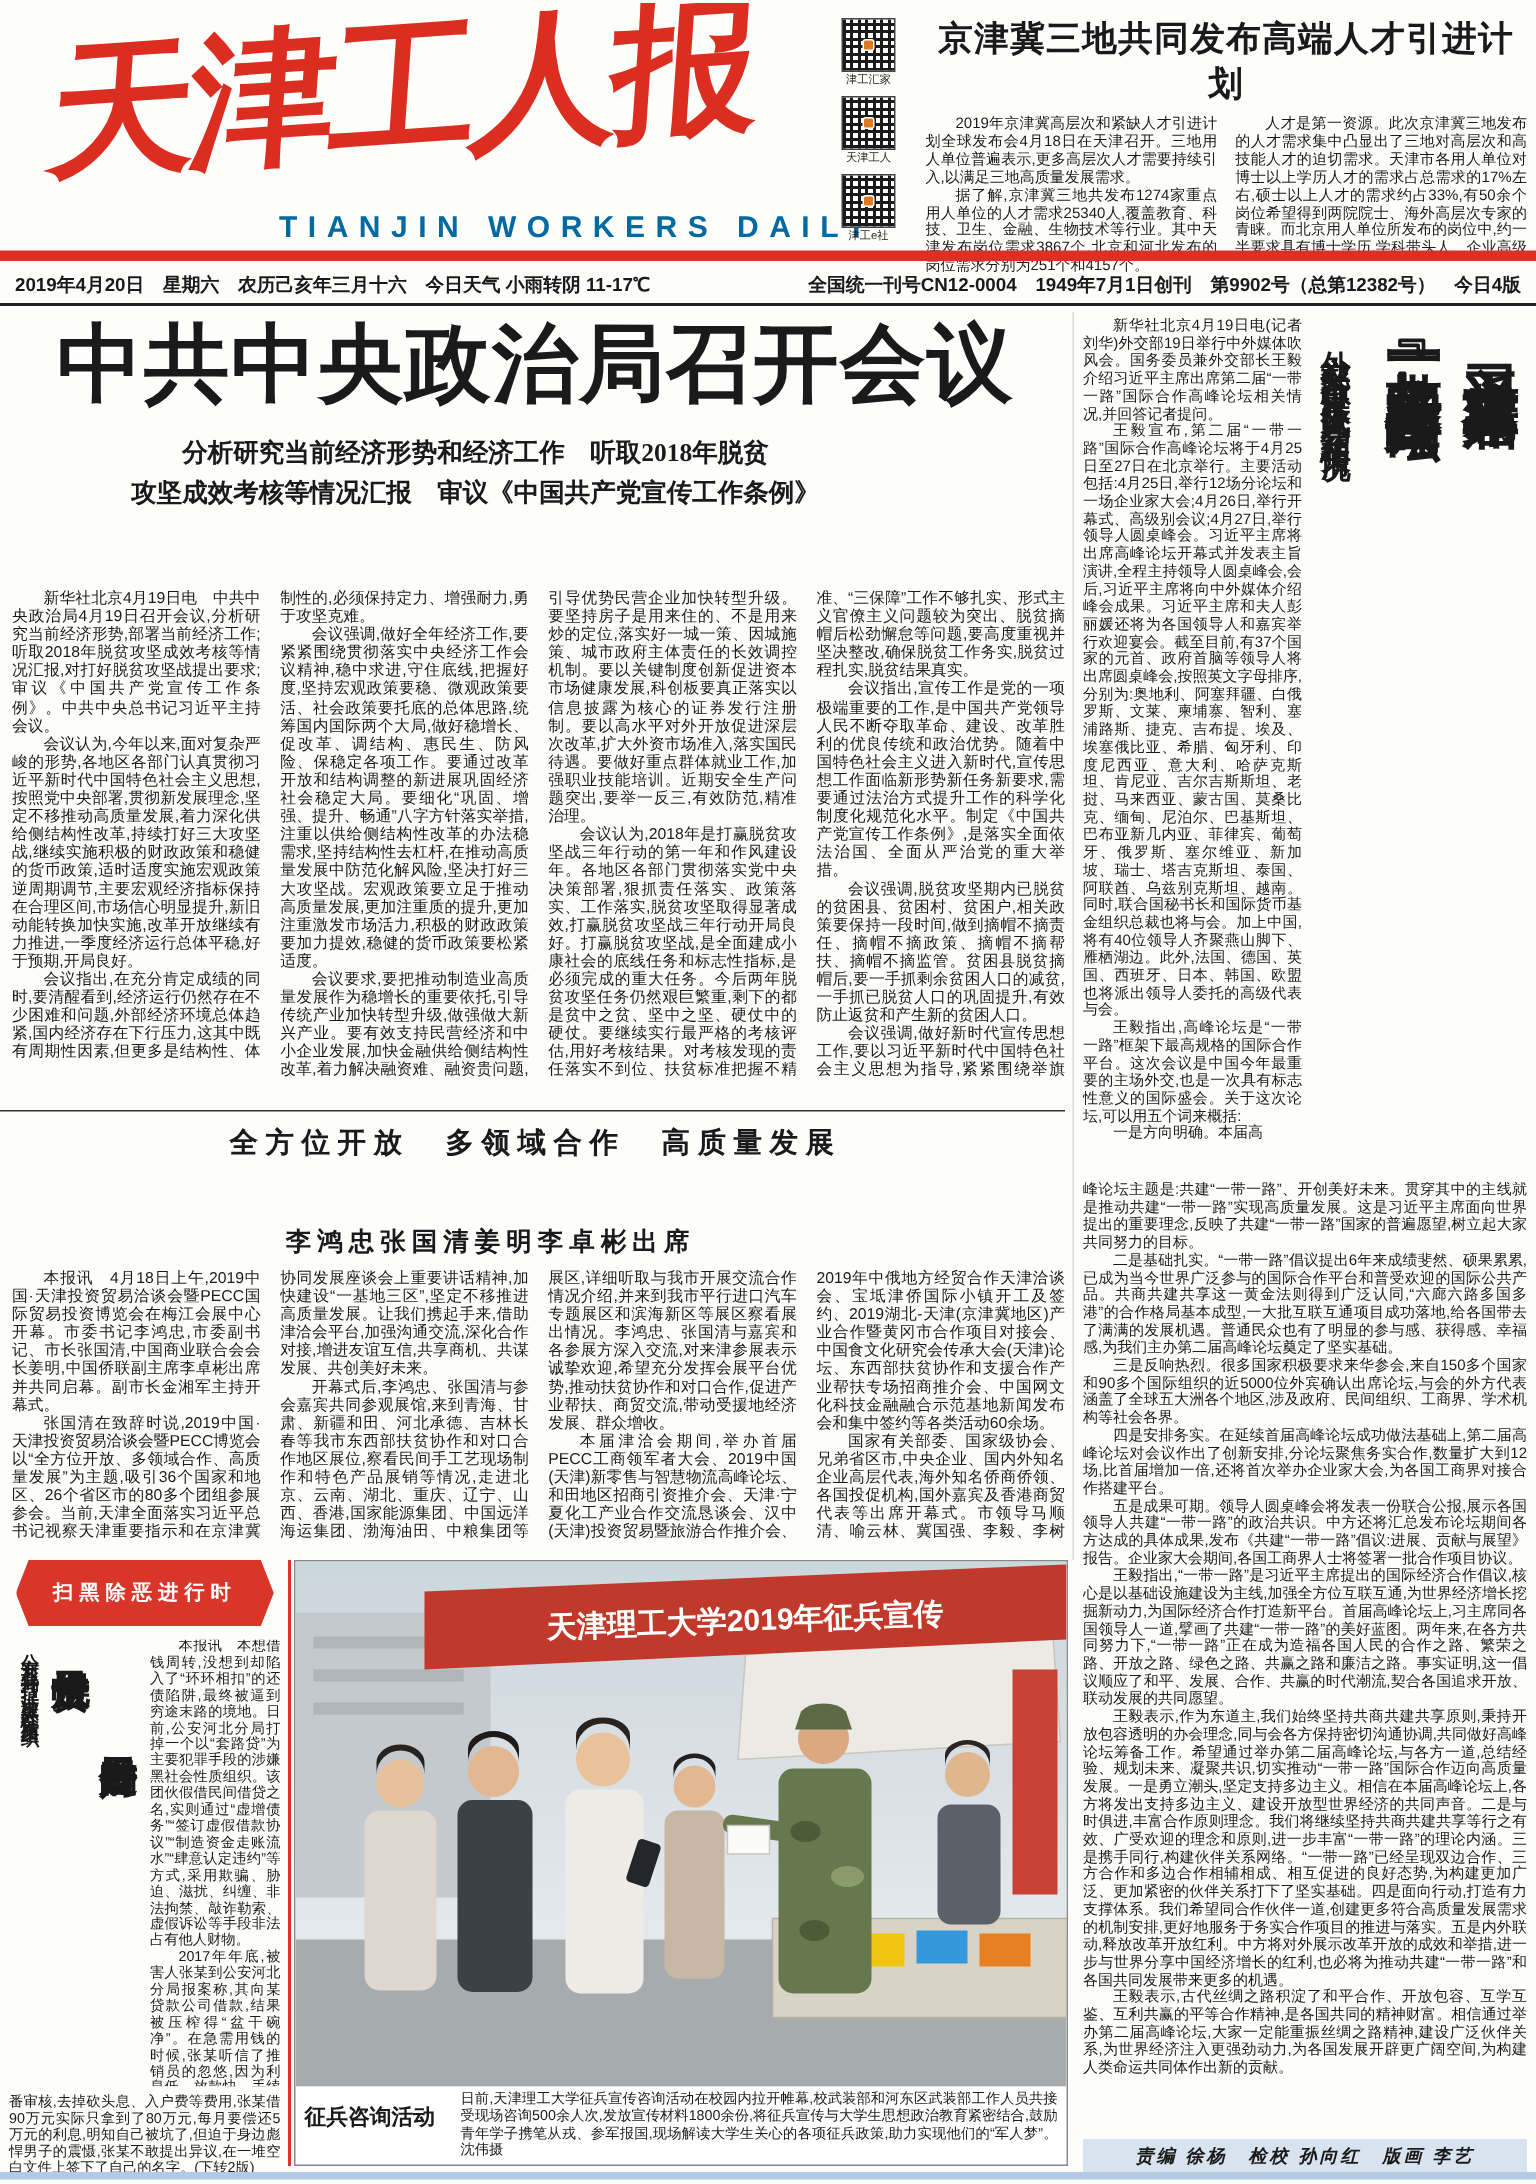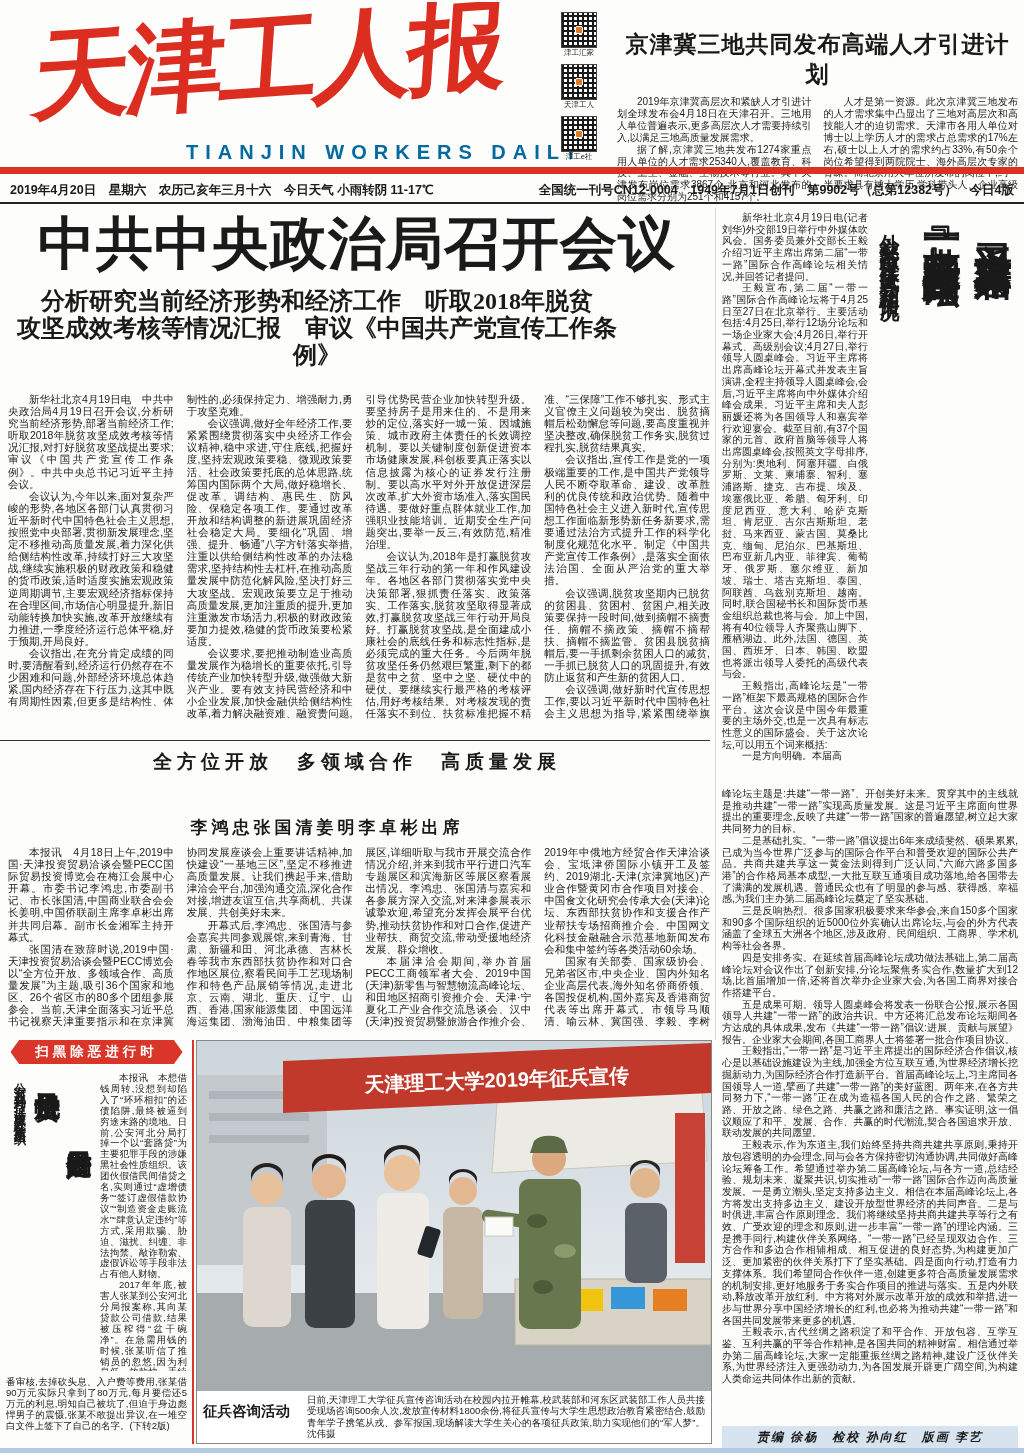--- a/index.html
+++ b/index.html
@@ -14,36 +14,36 @@
   .qr-strip { position:absolute; left:547px; top:12px; width:64px; }
   .qr-item { margin-bottom:6px; text-align:center; }
   .qr-box { width:36px; height:36px; margin:0 auto; border:1px solid #444; position:relative;
       background-image:repeating-linear-gradient(90deg,#1a1a1a 0 2px,transparent 2px 5px),
                        repeating-linear-gradient(0deg,#1a1a1a 0 2px,#fff 2px 5px); }
   .qr-box::after { content:""; position:absolute; inset:13px; background:#e07a20; border:1px solid #fff; border-radius:2px; }
   .qr-label { font-size:7.5px; line-height:10px; color:#222; }
 
   
   .tr-article { position:absolute; left:617px; top:10px; width:401px; height:156px; }
-  .tr-head { font-size:23px; font-weight:900; letter-spacing:1px; text-align:center; line-height:30px;margin-top:19px; }
+  .tr-head { font-size:23px; font-weight:900; letter-spacing:1px; text-align:center; line-height:30px; }
   .tr-body { margin-top:7px; height:116px; overflow:hidden; columns:2; column-gap:12px;
       font-size:10px; line-height:11.9px; text-align:justify; }
   .tr-body p { text-indent:2em; }
 
   .red-bar { position:absolute; left:0; top:167px; width:1024px; height:7px; background:#dc3024; }
 
   
   .dateline { position:absolute; left:0; top:178px; width:1024px; height:26px; border-bottom:2px solid #222;
       display:flex; justify-content:space-between; align-items:center; padding:0 10px; font-size:12.5px; font-weight:bold; }
 
   
   .main-headline { position:absolute; left:0; top:212px; width:714px; text-align:center;
       font-size:57px; font-weight:900; letter-spacing:1px; line-height:62px; }
   .main-deck { position:absolute; left:0; top:288px; width:634px; text-align:center;
-      font-family:"Liberation Serif", serif; font-weight:bold; font-size:24px; line-height:27px; }
+      font-family:"Liberation Serif", serif; font-weight:bold; font-size:17px; line-height:27px; }
   .main-sub { position:absolute; left:0; top:350px; width:714px; text-align:center;
       font-size:29px; font-weight:900; letter-spacing:3px; }
   .main-body { position:absolute; left:8px; top:393px; width:702px; height:337px; overflow:hidden;
       columns:4; column-gap:13px; font-size:10.5px; line-height:12.1px; text-align:justify; }
   .main-body p, .belt-body p, .right-intro p, .right-body p, .cd-body p { text-indent:2em; }
 
   .col-rule { position:absolute; left:715px; top:208px; height:832px; border-left:1px solid #d8d8d8; }
 
   
   .belt-rule { position:absolute; left:0; top:740px; width:710px; border-top:1px solid #333; }
@@ -63,21 +63,21 @@
   .right-bighead p { margin:0; }
   .right-body { position:absolute; left:722px; top:788px; width:296px; height:634px; overflow:hidden;
       font-size:10px; line-height:11.7px; text-align:justify; }
   .right-body p:first-child { text-indent:0; }
   .right-footer { position:absolute; left:722px; top:1426px; width:296px; height:22px; background:#d7e3ef;
       text-align:center; font-size:12px; font-weight:bold; letter-spacing:2px; line-height:22px;font-style:italic; }
 
   
   .crackdown { position:absolute; left:6px; top:1040px; width:188px; height:404px; border-right:2px solid #d93528; padding-right:5px; }
   .cd-badge { width:172px; margin:0 auto; background:#d93528; color:#fff; font-size:13.5px; font-weight:bold;
-      text-align:center; letter-spacing:4px; padding:3px 0;
+      text-align:center; letter-spacing:4px; padding:13px 0;
       clip-path:polygon(0 50%,5% 0,95% 0,100% 50%,95% 100%,5% 100%); }
   .cd-mid { display:flex; margin-top:9px; height:298px; overflow:hidden; }
   .cd-side { writing-mode:vertical-rl; width:22px; font-family:"Liberation Serif", serif;
       font-size:12px; font-weight:bold; letter-spacing:3px; }
   .cd-big { writing-mode:vertical-lr; width:66px; font-size:26px; font-weight:900; line-height:1.22; margin:0 3px; }
   .cd-big p { margin:0; }
   .cd-big p:last-child { padding-top:58px; }
   .cd-body { flex:1; font-size:9.5px; line-height:10.9px; text-align:justify; overflow:hidden; }
   .cd-tail { margin-top:5px; font-size:9.5px; line-height:11px; text-align:justify; }
 

